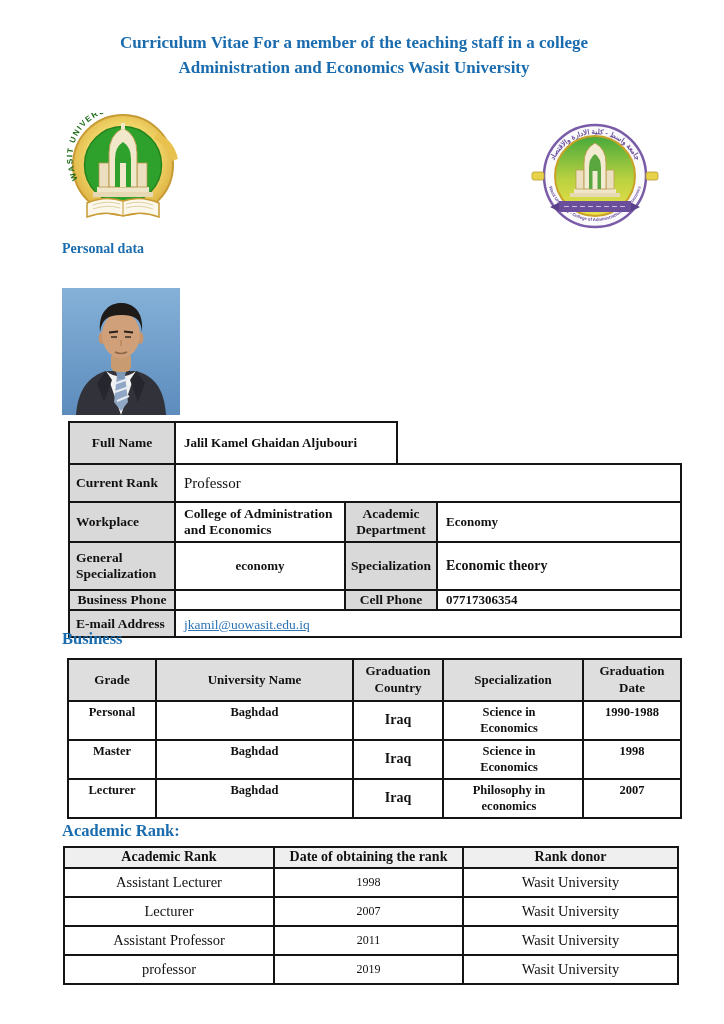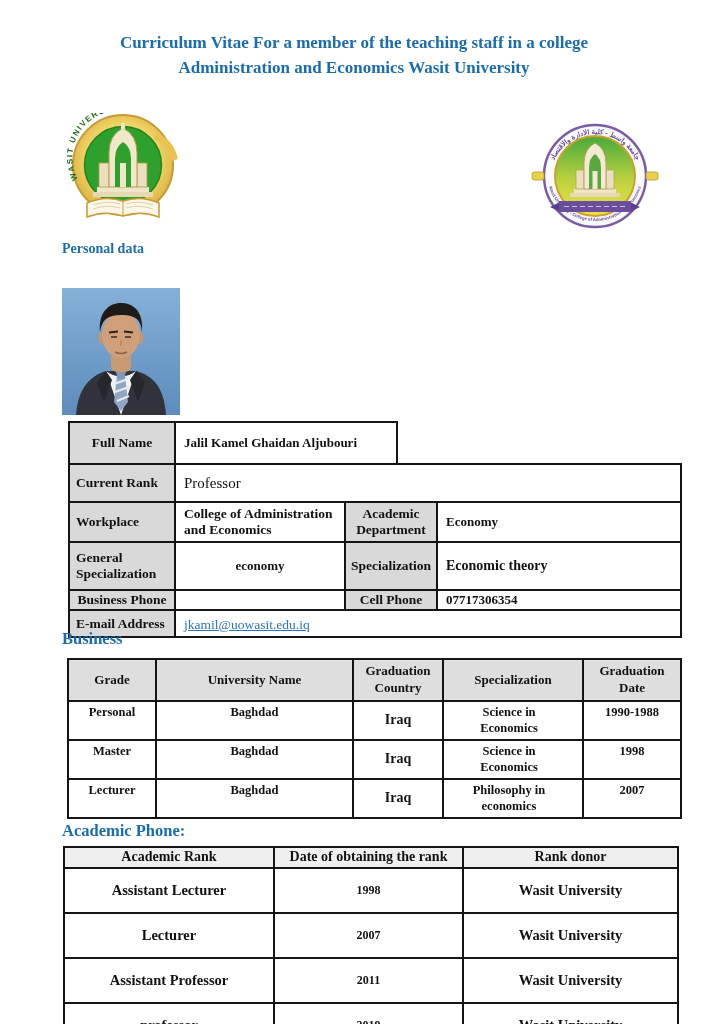--- a/index.html
+++ b/index.html
@@ -43,21 +43,21 @@
   .edu{position:absolute;left:67px;top:658px;width:615px;}
   .edu th{background:var(--gray2);font-size:13px;height:40px;vertical-align:middle;line-height:1.3;padding:0 2px;}
   .edu td{font-weight:bold;font-size:12.5px;text-align:center;height:33px;
           vertical-align:top;padding-top:3px;line-height:1.25;}
   .edu td.vmid{vertical-align:middle;padding-top:0;font-size:14px;margin-left:36px;}
   .edu td.spec{padding-left:22px;padding-right:30px;}
 
   
   .acad{position:absolute;left:63px;top:846px;width:614px;}
   .acad th{background:var(--gray3);font-size:14px;height:19px;line-height:1.05;padding:0;}
-  .acad td{font-weight:bold;text-align:center;height:19px;line-height:1.05;padding:12px;}
+  .acad td{font-weight:normal;text-align:center;height:19px;line-height:1.05;padding:4px;}
   .acad td.rank{font-size:14.5px;}
   .acad td.date{font-size:12px;}
   .acad td.donor{font-size:14.5px;}
   .logo-text{font-family:"Liberation Sans",sans-serif;}
 </style>
 </head>
 <body>
 
 <div class="page">
 
@@ -256,21 +256,21 @@
     <tr>
       <td>Lecturer</td>
       <td>Baghdad</td>
       <td class="vmid">Iraq</td>
       <td class="spec">Philosophy in economics</td>
       <td>2007</td>
     </tr>
   </tbody>
     </table>
 
-  <div class="sec-heading" id="h-academic">Academic Phone:</div>
+  <div class="sec-heading" id="h-academic">Academic Rank:</div>
 
   <table class="acad">
     <colgroup>
         <col style="width:210px">
         <col style="width:189px">
         <col style="width:215px">
       </colgroup>
     <tbody>
         <tr>
       <th>Academic Rank</th>

